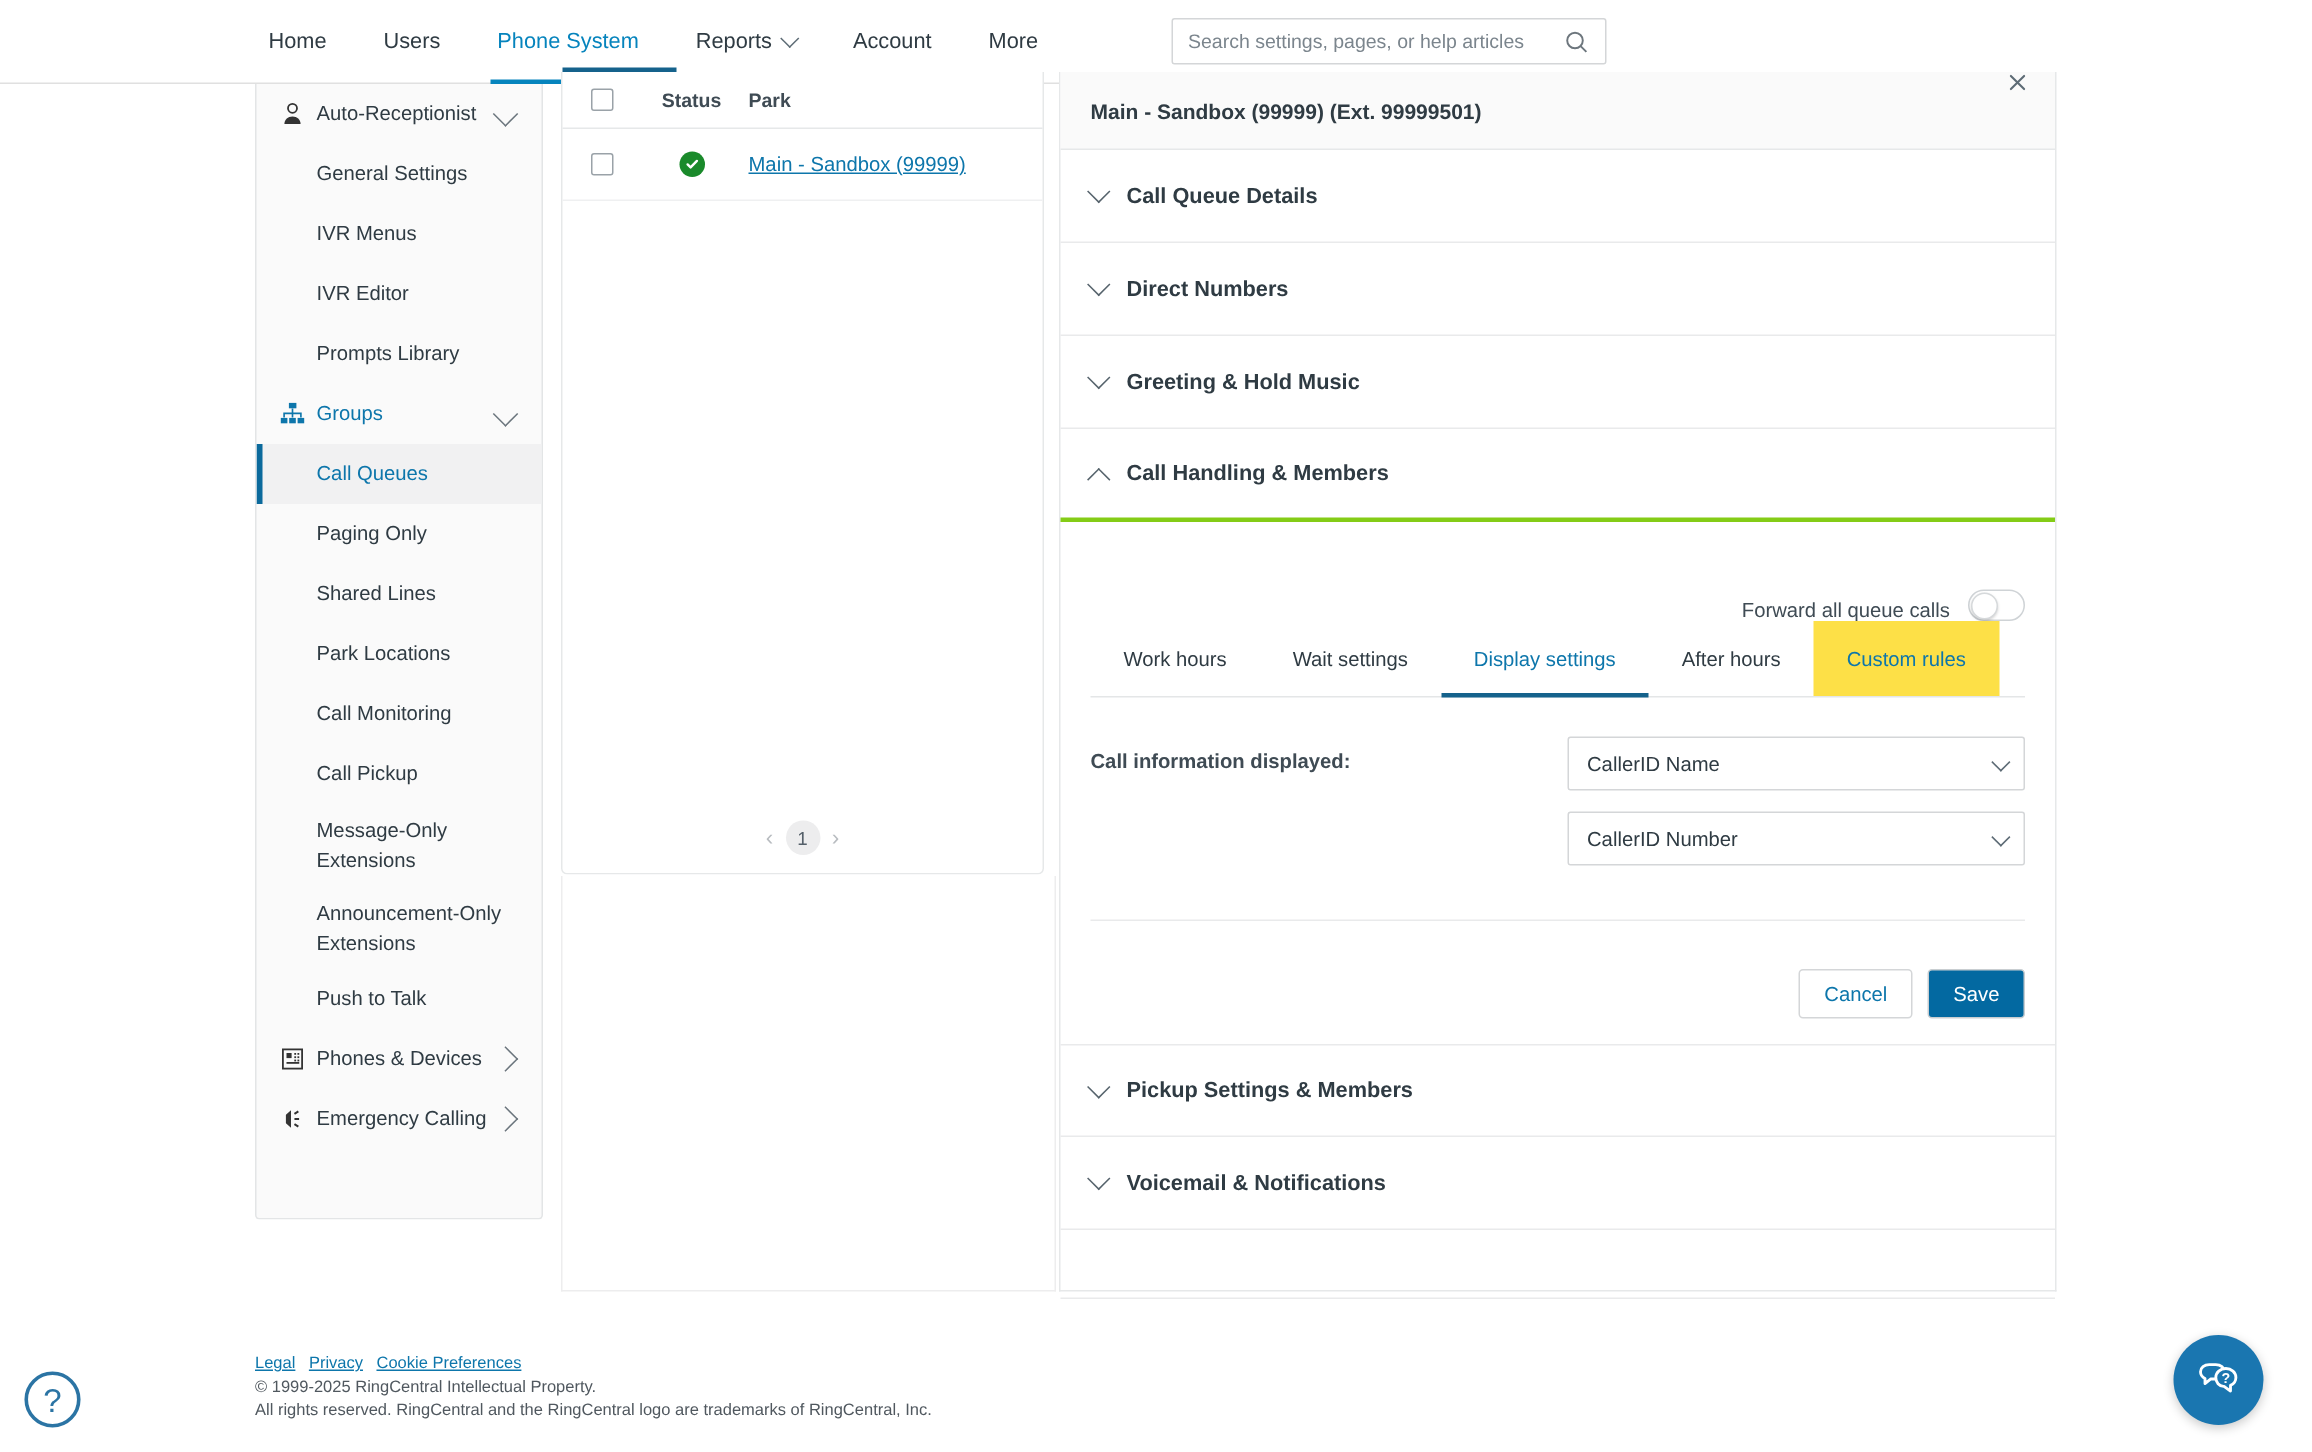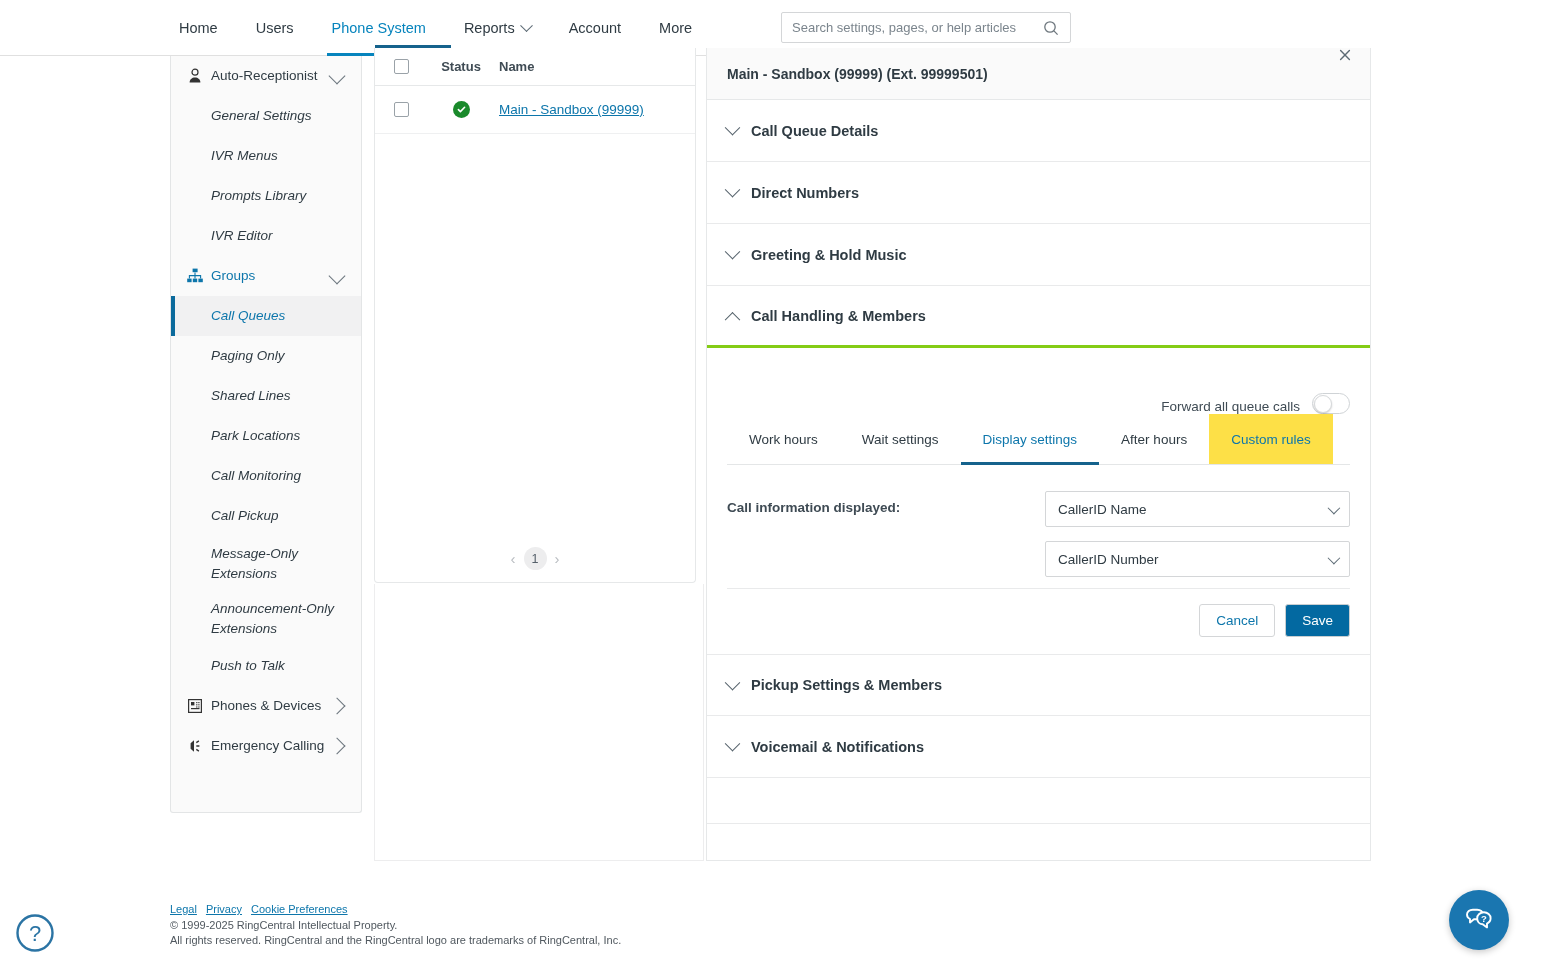--- a/index.html
+++ b/index.html
@@ -70,21 +70,21 @@
   }
   .side-row {
     position: relative;
     display: flex; align-items: center;
     min-height: 40px;
     padding: 8px 14px 8px 20px;
     font-size: 13.5px; color: #2f3b43;
     cursor: pointer;
   }
   .side-row.group { padding-left: 14px; gap: 6px; }
-  .side-row.sub { padding-left: 40px; font-style: italic; }
+  .side-row.sub { padding-left: 40px; }
   .side-row.sel { background: #f1f1f2; color: #0d76ab; }
   .side-row.sel::before {
     content: ""; position: absolute; left: 0; top: 0; bottom: 0;
     width: 4px; background: #0b6a9c;
   }
   .side-row.blue { color: #0d76ab; }
   .side-label { flex: 1; line-height: 1.45; }
   .side-chev {
     width: 12px; height: 12px; flex: 0 0 auto;
     border-right: 1.5px solid #6b757d; border-bottom: 1.5px solid #6b757d;
@@ -240,23 +240,23 @@
     font-size: 13.5px; color: #2f3b43;
     cursor: pointer;
   }
   .sel-chev {
     width: 9px; height: 9px;
     border-right: 1.4px solid #5d6b75; border-bottom: 1.4px solid #5d6b75;
     transform: rotate(45deg) translateY(-2px);
   }
 
   .btn-row {
-    margin-top: 11px;
+    margin-top: 36px;
     border-top: 1px solid #e9eaeb;
-    padding: 15px 0 17px 0;
+    padding: 32px 0 17px 0;
     display: flex; justify-content: flex-end; gap: 10px;
   }
   .btn {
     min-width: 62px; height: 33px; padding: 0 16px;
     border-radius: 3px; font-size: 13.5px;
     display: flex; align-items: center; justify-content: center;
     cursor: pointer;
     font-family: "Liberation Sans", sans-serif;
   }
   .btn-cancel { background: #fff; border: 1px solid #d4d6d8; color: #0d76ab; }
@@ -335,24 +335,24 @@
     <span class="side-chev"></span>
   </div>
 
   <div class="side-row sub">
     <span class="side-label">General Settings</span>
   </div>
   <div class="side-row sub">
     <span class="side-label">IVR Menus</span>
   </div>
   <div class="side-row sub">
+    <span class="side-label">IVR Editor</span>
+  </div>
+  <div class="side-row sub">
     <span class="side-label">Prompts Library</span>
-  </div>
-  <div class="side-row sub">
-    <span class="side-label">IVR Editor</span>
   </div>
 
   <div class="side-row group blue">
     <span class="side-ico">
       <svg width="18" height="18" viewBox="0 0 18 18">
         <rect x="6.6" y="1.6" width="5" height="3.6" fill="#0d76ab"></rect>
         <rect x="1.2" y="11.6" width="4.4" height="3.6" fill="#0d76ab"></rect>
         <rect x="6.8" y="11.6" width="4.4" height="3.6" fill="#0d76ab"></rect>
         <rect x="12.4" y="11.6" width="4.4" height="3.6" fill="#0d76ab"></rect>
         <path d="M9 5.4v3.2M3.4 11.4V8.6h11.2v2.8M9 8.6v2.8" stroke="#0d76ab" stroke-width="1.1" fill="none"></path>
@@ -419,21 +419,21 @@
     <span class="side-chev right"></span>
   </div>
 </div>
 
 <div class="listpanel">
   <div class="lp-head">
     <div class="c-check">
       <div class="chk"></div>
     </div>
     <div class="c-status">Status</div>
-    <div class="c-name">Name</div>
+    <div class="c-name">Park</div>
   </div>
 
   <div class="lp-row">
     <div class="c-check">
       <div class="chk"></div>
     </div>
     <div class="c-status">
       <span class="ok-badge">
         <svg width="11" height="11" viewBox="0 0 11 11">
           <path d="M2.4 5.6l2 2 4.2-4.3" fill="none" stroke="#fff" stroke-width="1.6" stroke-linecap="round" stroke-linejoin="round"></path>

